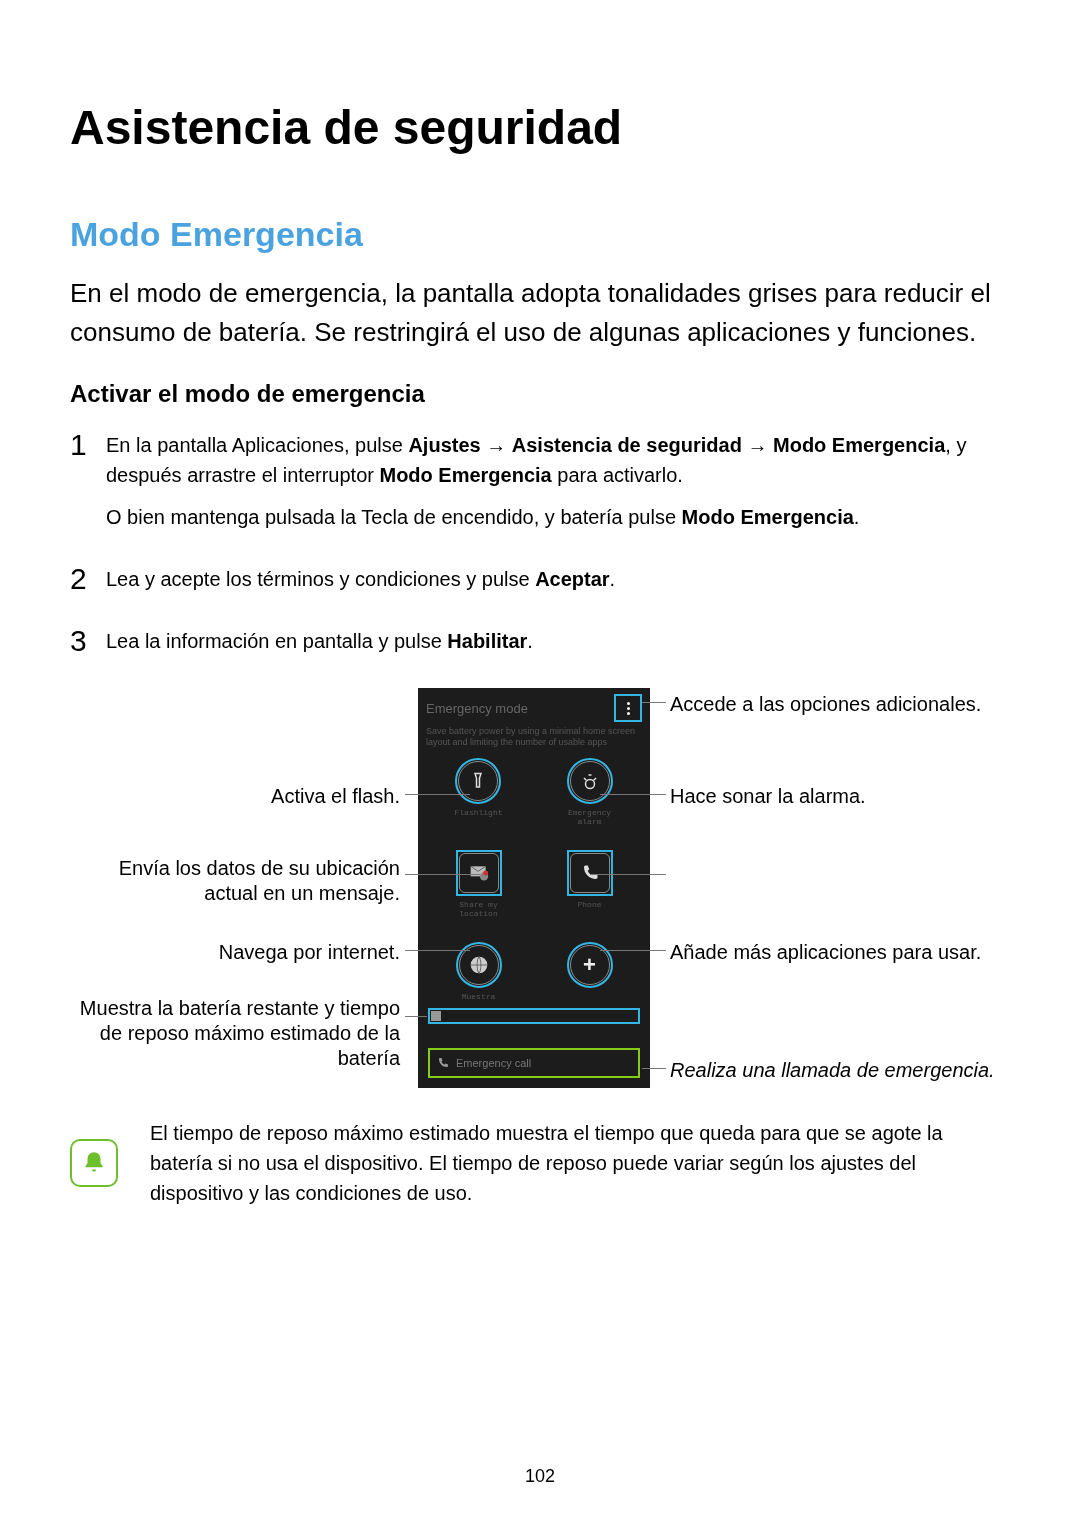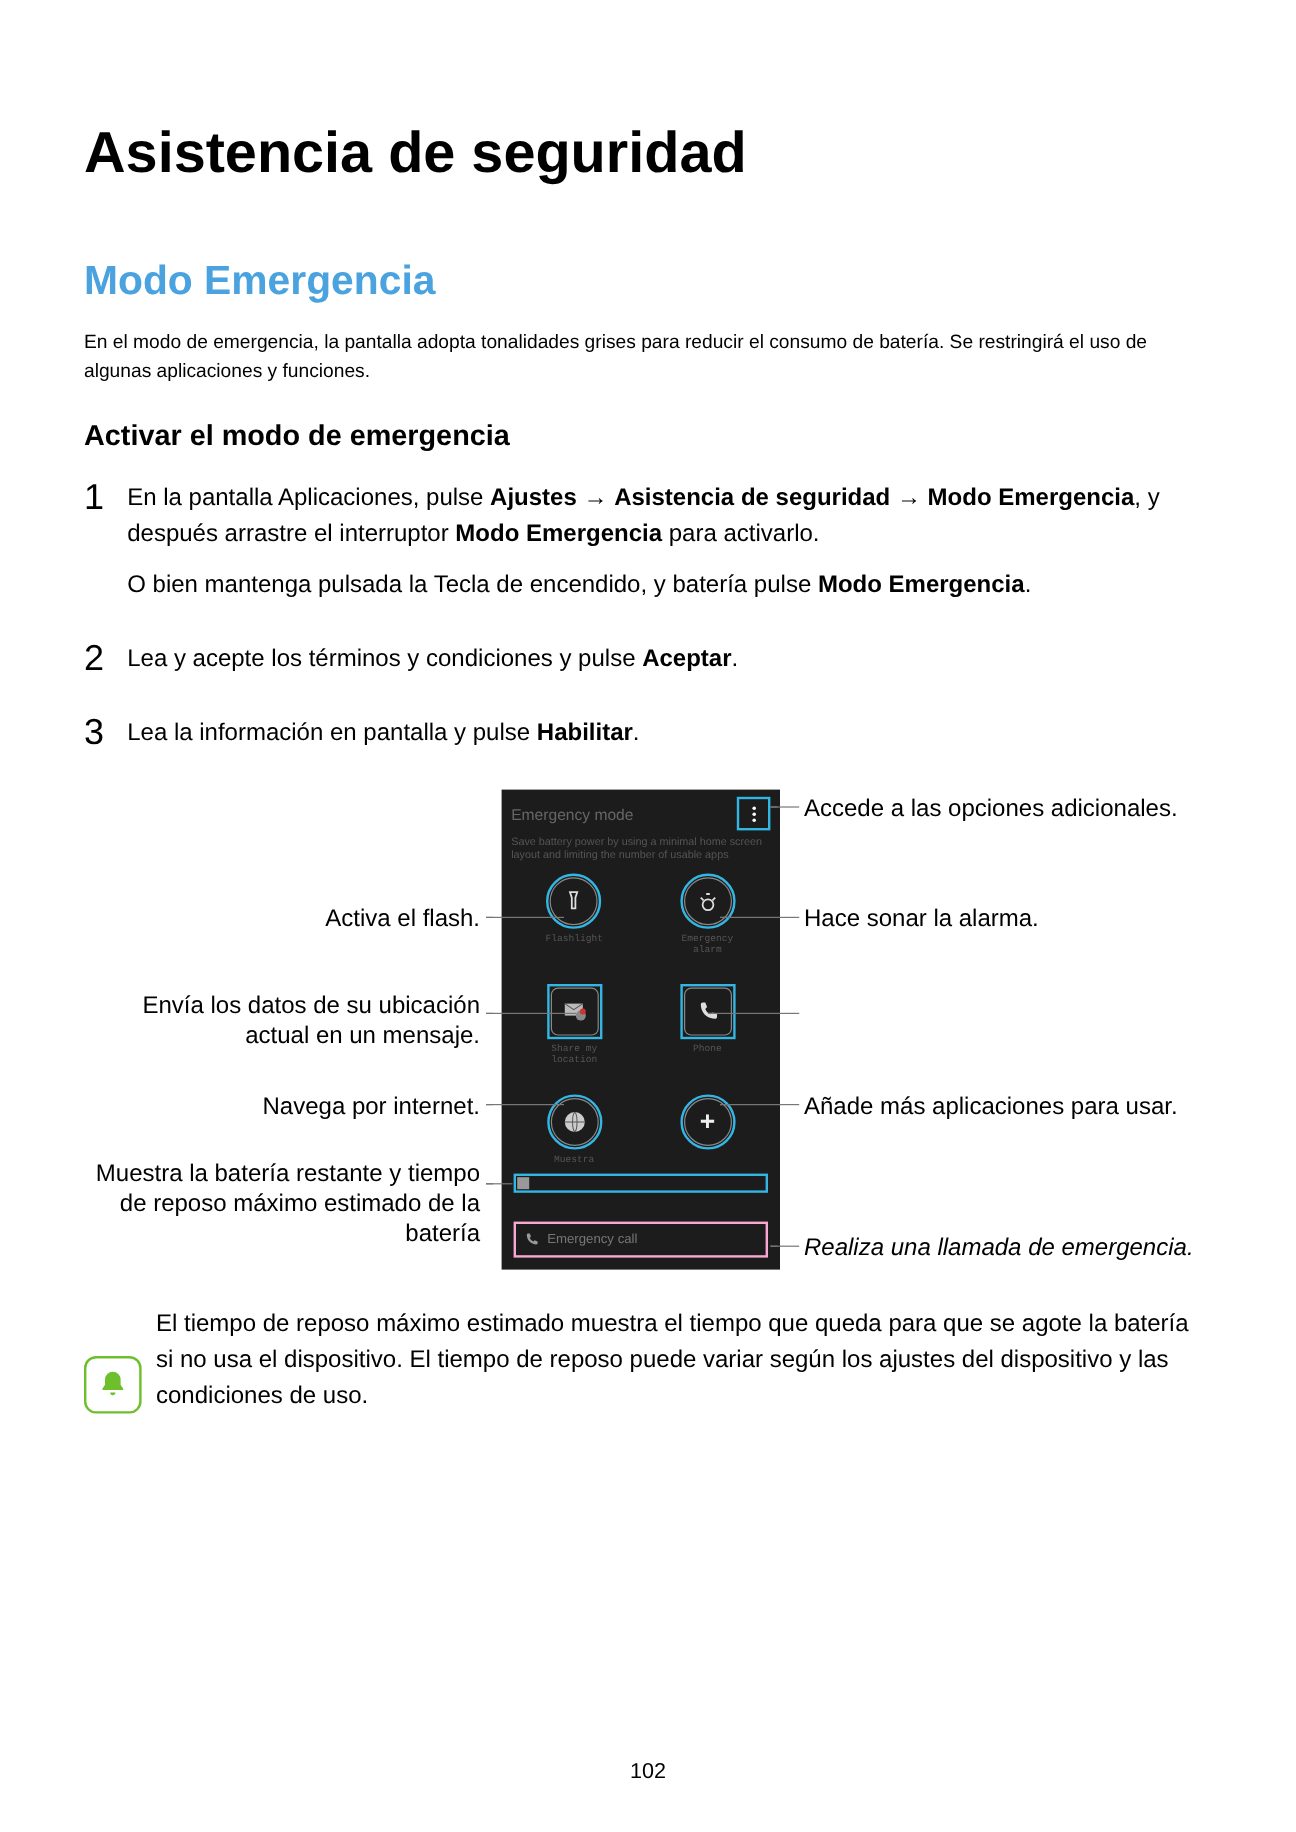--- a/index.html
+++ b/index.html
@@ -17,21 +17,21 @@
       font-weight: bold;
       margin-bottom: 60px;
     }
     h2.section-title {
       font-size: 34px;
       font-weight: bold;
       color: #4aa3df;
       margin-bottom: 20px;
     }
     p.intro {
-      font-size: 16px;
+      font-size: 26px;
       line-height: 1.5;
       margin-bottom: 28px;
     }
     h3.sub-title {
       font-size: 24px;
       font-weight: bold;
       margin-bottom: 22px;
     }
     ol.steps {
       list-style: none;
@@ -124,21 +124,21 @@
     }
     .battery-fill {
       width: 10px; height: 10px;
       background: #999;
       margin: 1px 0 0 1px;
     }
     .emergency-row {
       position: absolute;
       bottom: 10px; left: 10px; right: 10px;
       height: 30px;
-      border: 2px solid #f9a8d4;
+      border: 2px solid #84cc16;
       display: flex; align-items: center;
       gap: 6px; padding: 0 6px;
       color: #777; font-size: 11px;
     }
     .em-icon { width: 14px; height: 14px; display: inline-flex; align-items:center; justify-content:center; }
 
     
     .callout {
       position: absolute;
       font-size: 20px;
@@ -156,22 +156,22 @@
       content: '';
       position: absolute;
       width: 6px; height: 1px;
       background: #777;
       top: 0;
     }
 
     
     .note-row {
       display: flex;
-      align-items: flex-end;
-      gap: 12px;
+      align-items: center;
+      gap: 32px;
       margin-top: 10px;
     }
     .note-icon {
       width: 48px; height: 48px;
       border: 2px solid #6dbf2b;
       border-radius: 10px;
       display: flex; align-items: center; justify-content: center;
       flex-shrink: 0;
     }
     .bell {

